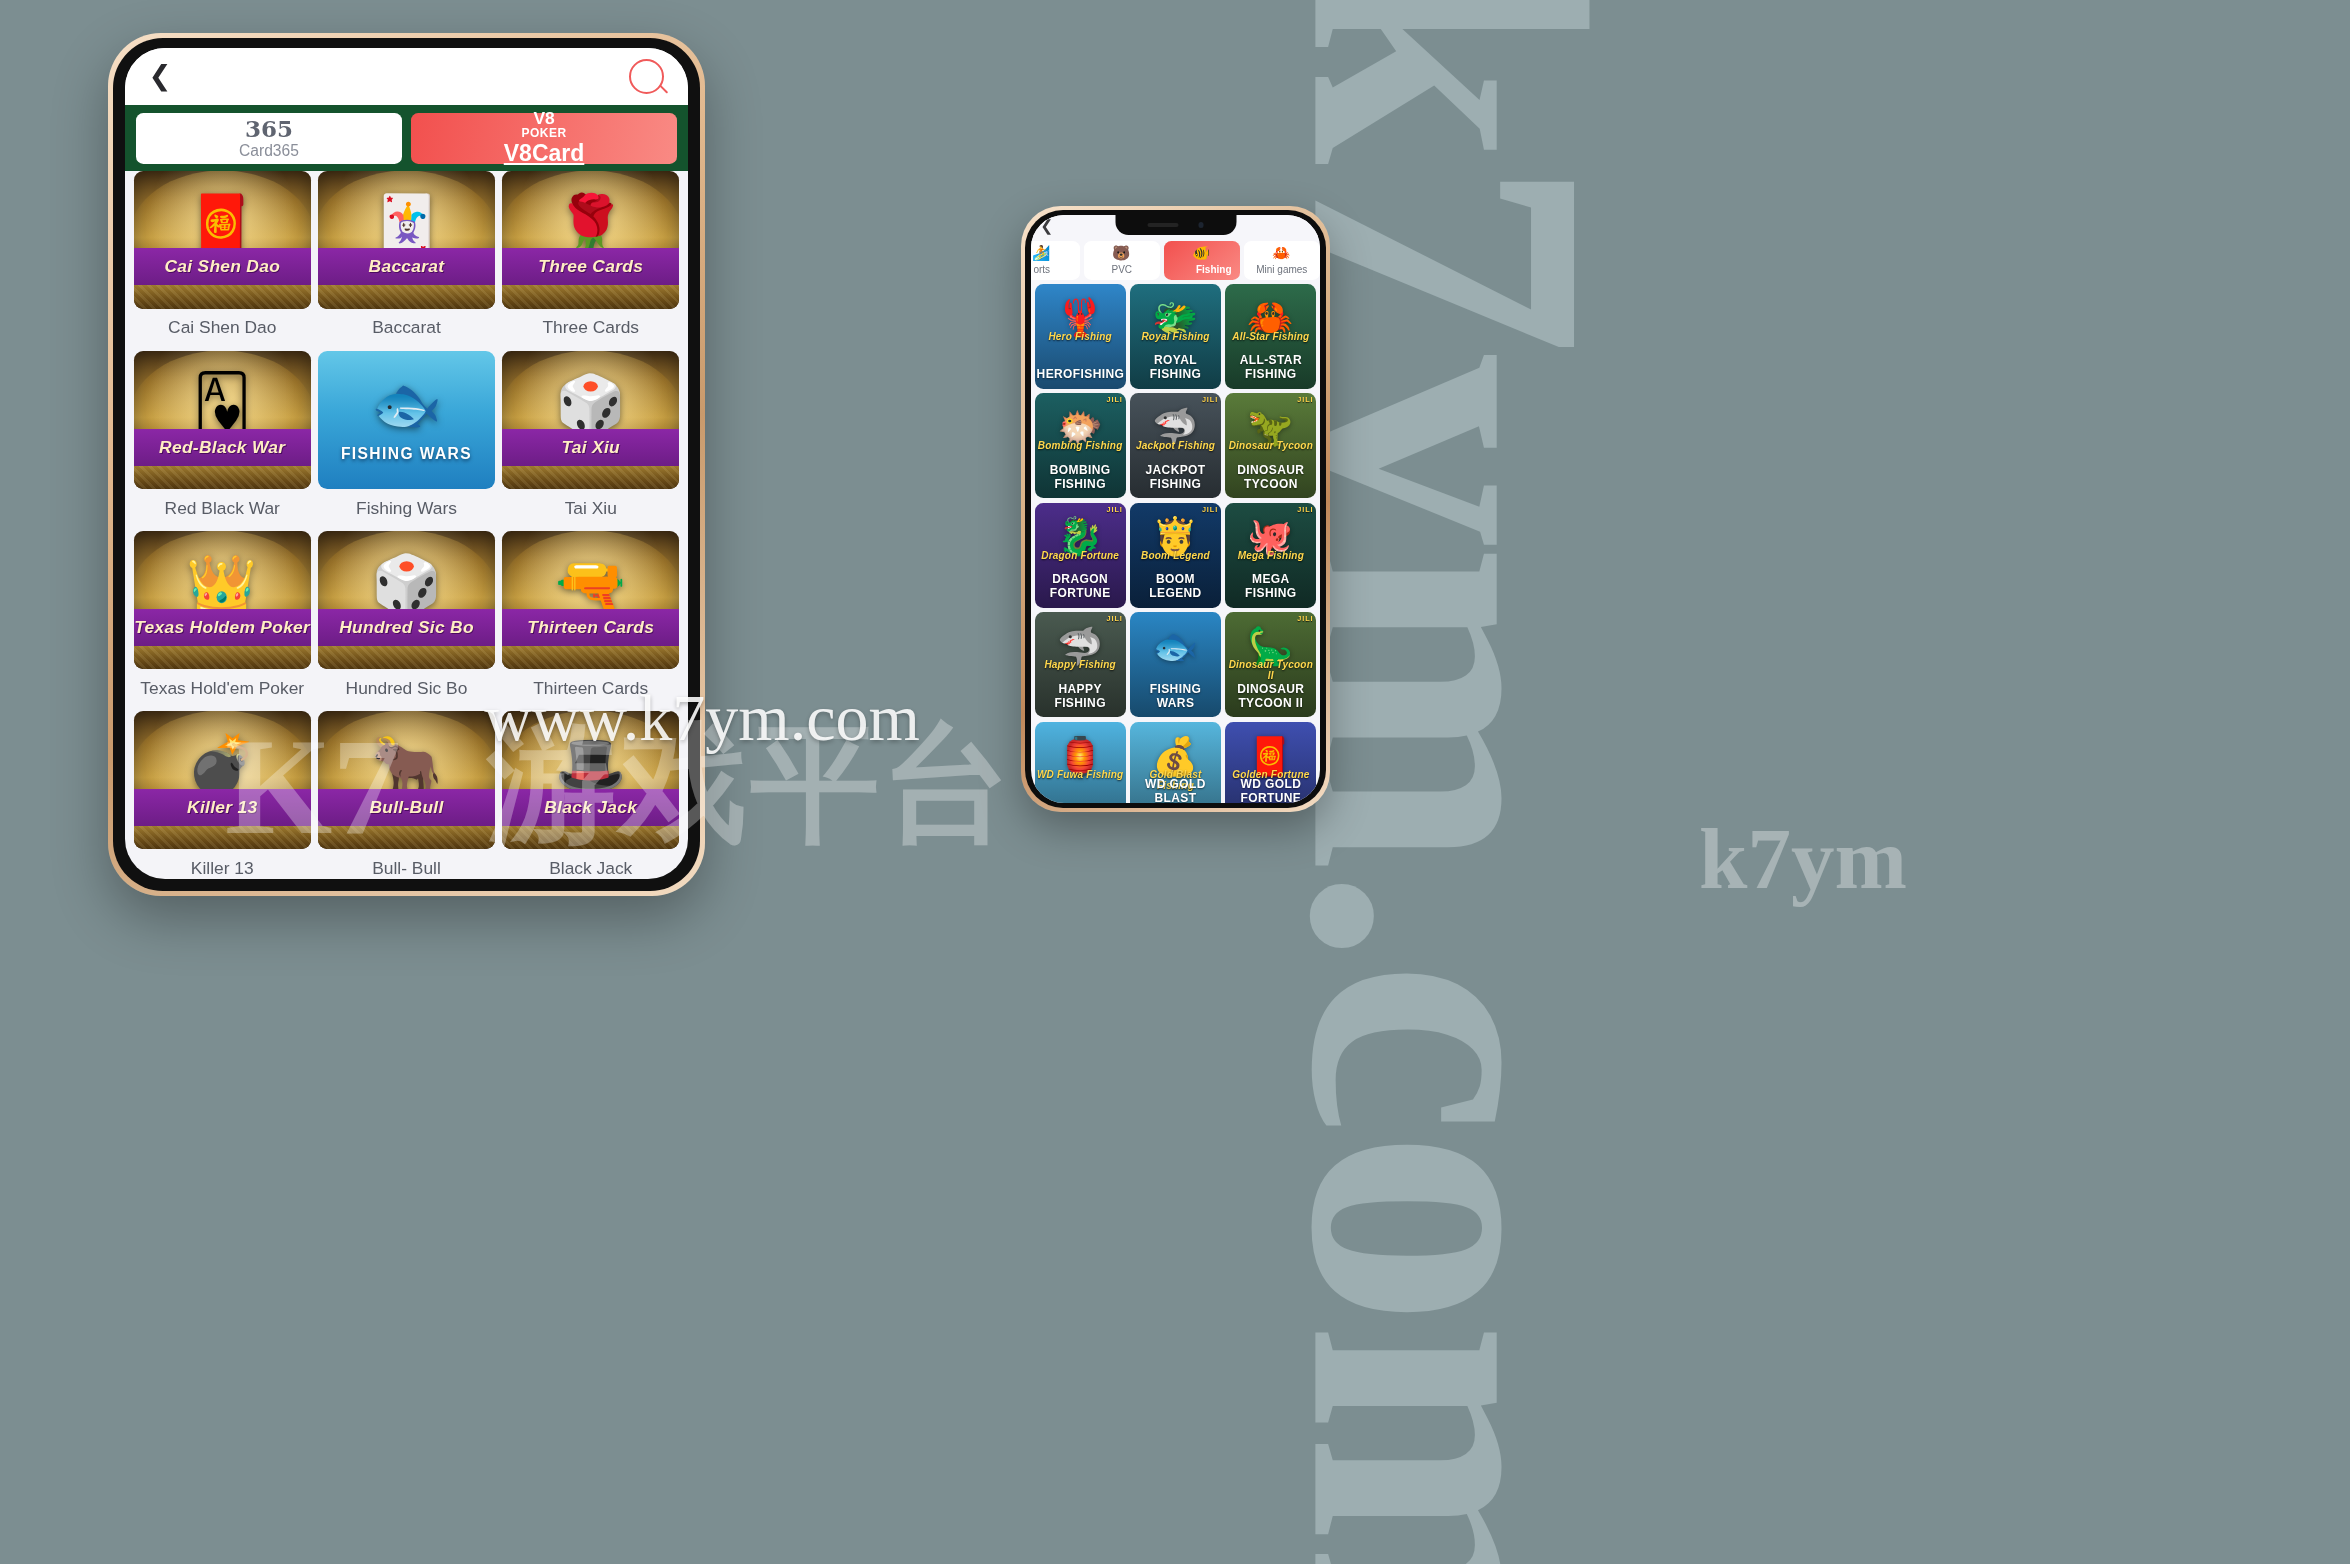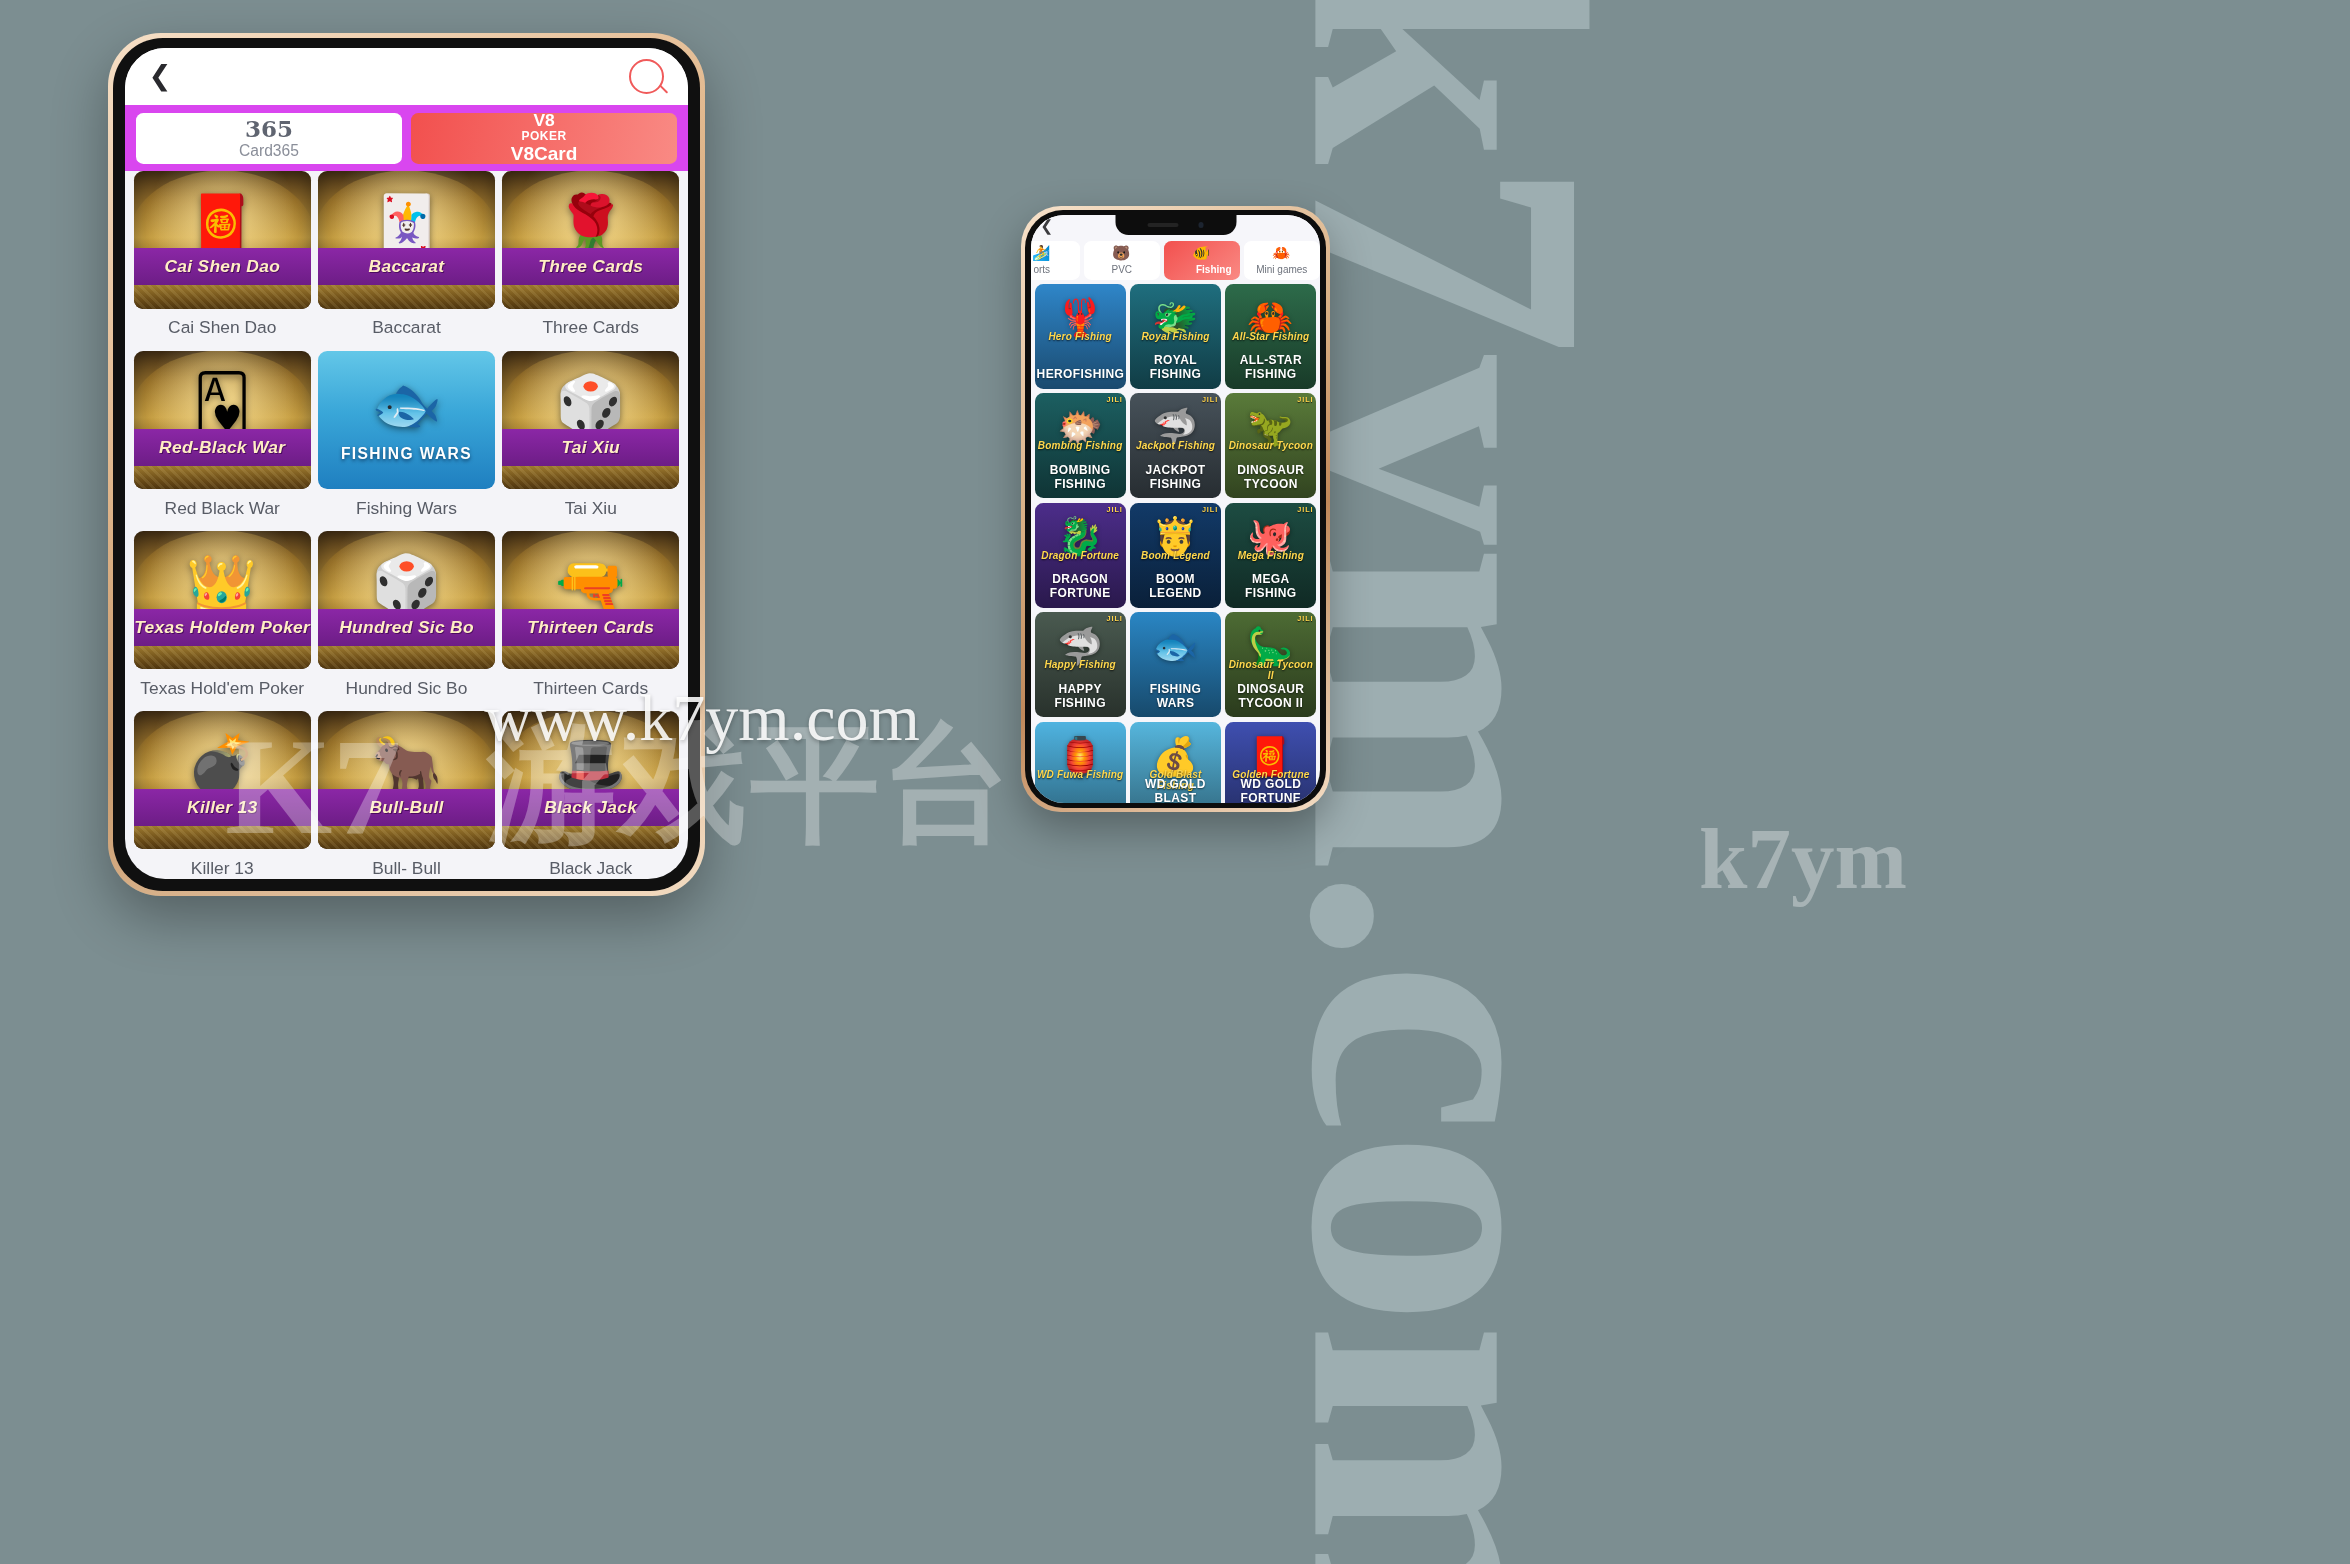--- a/index.html
+++ b/index.html
@@ -97,38 +97,38 @@
   }
   .t-search::after {
     content: ""; position: absolute;
     width: 11px; height: 2.3px; background: #f05a5a;
     right: -6.4px; bottom: 0.9px; transform: rotate(45deg); border-radius: 1.8px;
   }
 
   .t-tabs {
     display: flex; gap: 8.3px;
     padding: 8.3px 11px 7.3px 11px;
-    background: #d946ef; flex: 0 0 auto;
+    background: #14532d; flex: 0 0 auto;
   }
   .t-tab {
     flex: 1; border-radius: 7.3px;
     background: #fff;
     display: flex; flex-direction: column;
     align-items: center; justify-content: center;
     height: 51px; cursor: pointer;
   }
   .t-tab .tt-top { font-size: 23px; font-weight: 700; color: #5f6470; line-height: 1.05; font-family: "DejaVu Serif", serif;}
   .t-tab .tt-mid { font-size: 12px; font-weight: 700; color: #5f6470; line-height: 1.0; letter-spacing: 0.5px;}
   .t-tab .tt-bot { font-size: 15.6px; color: #8a8e99; line-height: 1.25; }
   .t-tab.active {
     background: linear-gradient(100deg,#f2504e,#f98a84);
   }
   .t-tab.active .tt-top, .t-tab.active .tt-mid { color: #fff; font-family: "Liberation Sans", sans-serif; }
   .t-tab.active .tt-top { font-size: 17.4px; }
-  .t-tab.active .tt-bot { color: #fff; font-weight: 700; font-size: 19px; }
+  .t-tab.active .tt-bot { color: #fff; font-weight: 700; font-size: 23px; text-decoration: underline; }
 
   .t-grid {
     flex: 1 1 auto;
     display: grid;
     grid-template-columns: repeat(3, 1fr);
     gap: 3.7px 7.3px;
     padding: 0 9.2px;
     overflow: hidden;
     align-content: start;
   }

